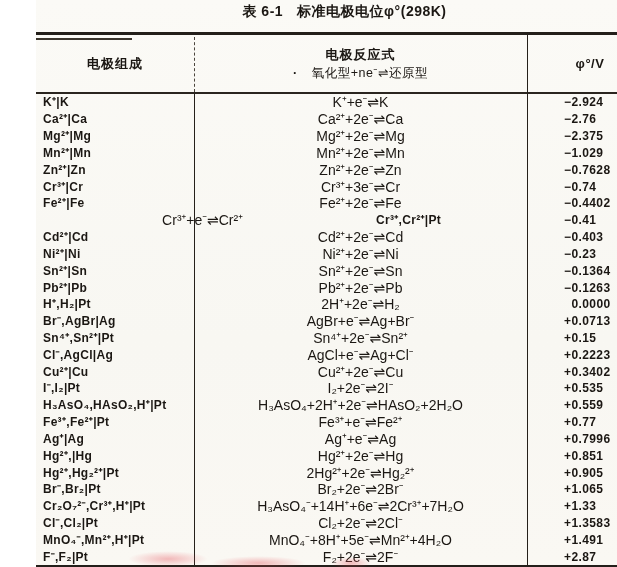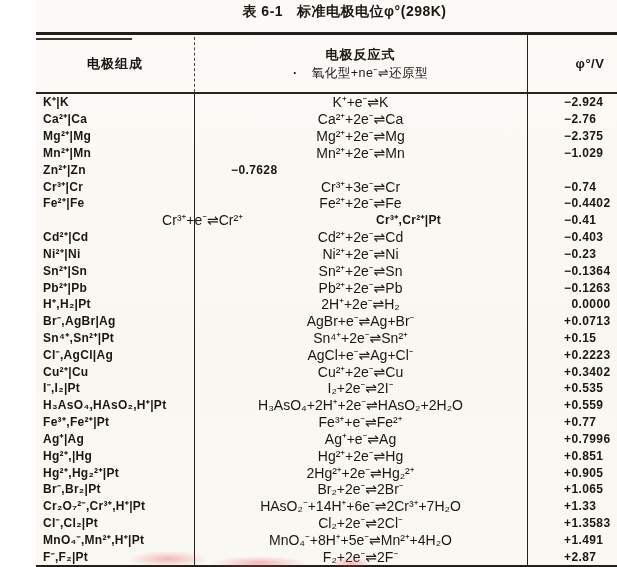--- a/index.html
+++ b/index.html
@@ -156,20 +156,21 @@
   </div>
 
   <div class="row">
     <div class="cell c-electrode">Mn²⁺|Mn</div>
     <div class="cell c-reaction">Mn²⁺+2e⁻⇌Mn</div>
     <div class="cell c-potential">−1.029</div>
   </div>
 
   <div class="row">
     <div class="cell c-electrode">Zn²⁺|Zn</div>
+    <div class="cell c-reaction">Zn²⁺+2e⁻⇌Zn</div>
     <div class="cell c-potential">−0.7628</div>
   </div>
 
   <div class="row">
     <div class="cell c-electrode">Cr³⁺|Cr</div>
     <div class="cell c-reaction">Cr³⁺+3e⁻⇌Cr</div>
     <div class="cell c-potential">−0.74</div>
   </div>
 
   <div class="row">
@@ -275,21 +276,21 @@
   </div>
 
   <div class="row">
     <div class="cell c-electrode">Br⁻,Br₂|Pt</div>
     <div class="cell c-reaction">Br₂+2e⁻⇌2Br⁻</div>
     <div class="cell c-potential">+1.065</div>
   </div>
 
   <div class="row">
     <div class="cell c-electrode">Cr₂O₇²⁻,Cr³⁺,H⁺|Pt</div>
-    <div class="cell c-reaction">HAsO₂⁻+14H⁺+6e⁻⇌2Cr³⁺+7H₂O</div>
+    <div class="cell c-reaction">H₃AsO₄⁻+14H⁺+6e⁻⇌2Cr³⁺+7H₂O</div>
     <div class="cell c-potential">+1.33</div>
   </div>
 
   <div class="row">
     <div class="cell c-electrode">Cl⁻,Cl₂|Pt</div>
     <div class="cell c-reaction">Cl₂+2e⁻⇌2Cl⁻</div>
     <div class="cell c-potential">+1.3583</div>
   </div>
 
   <div class="row">

